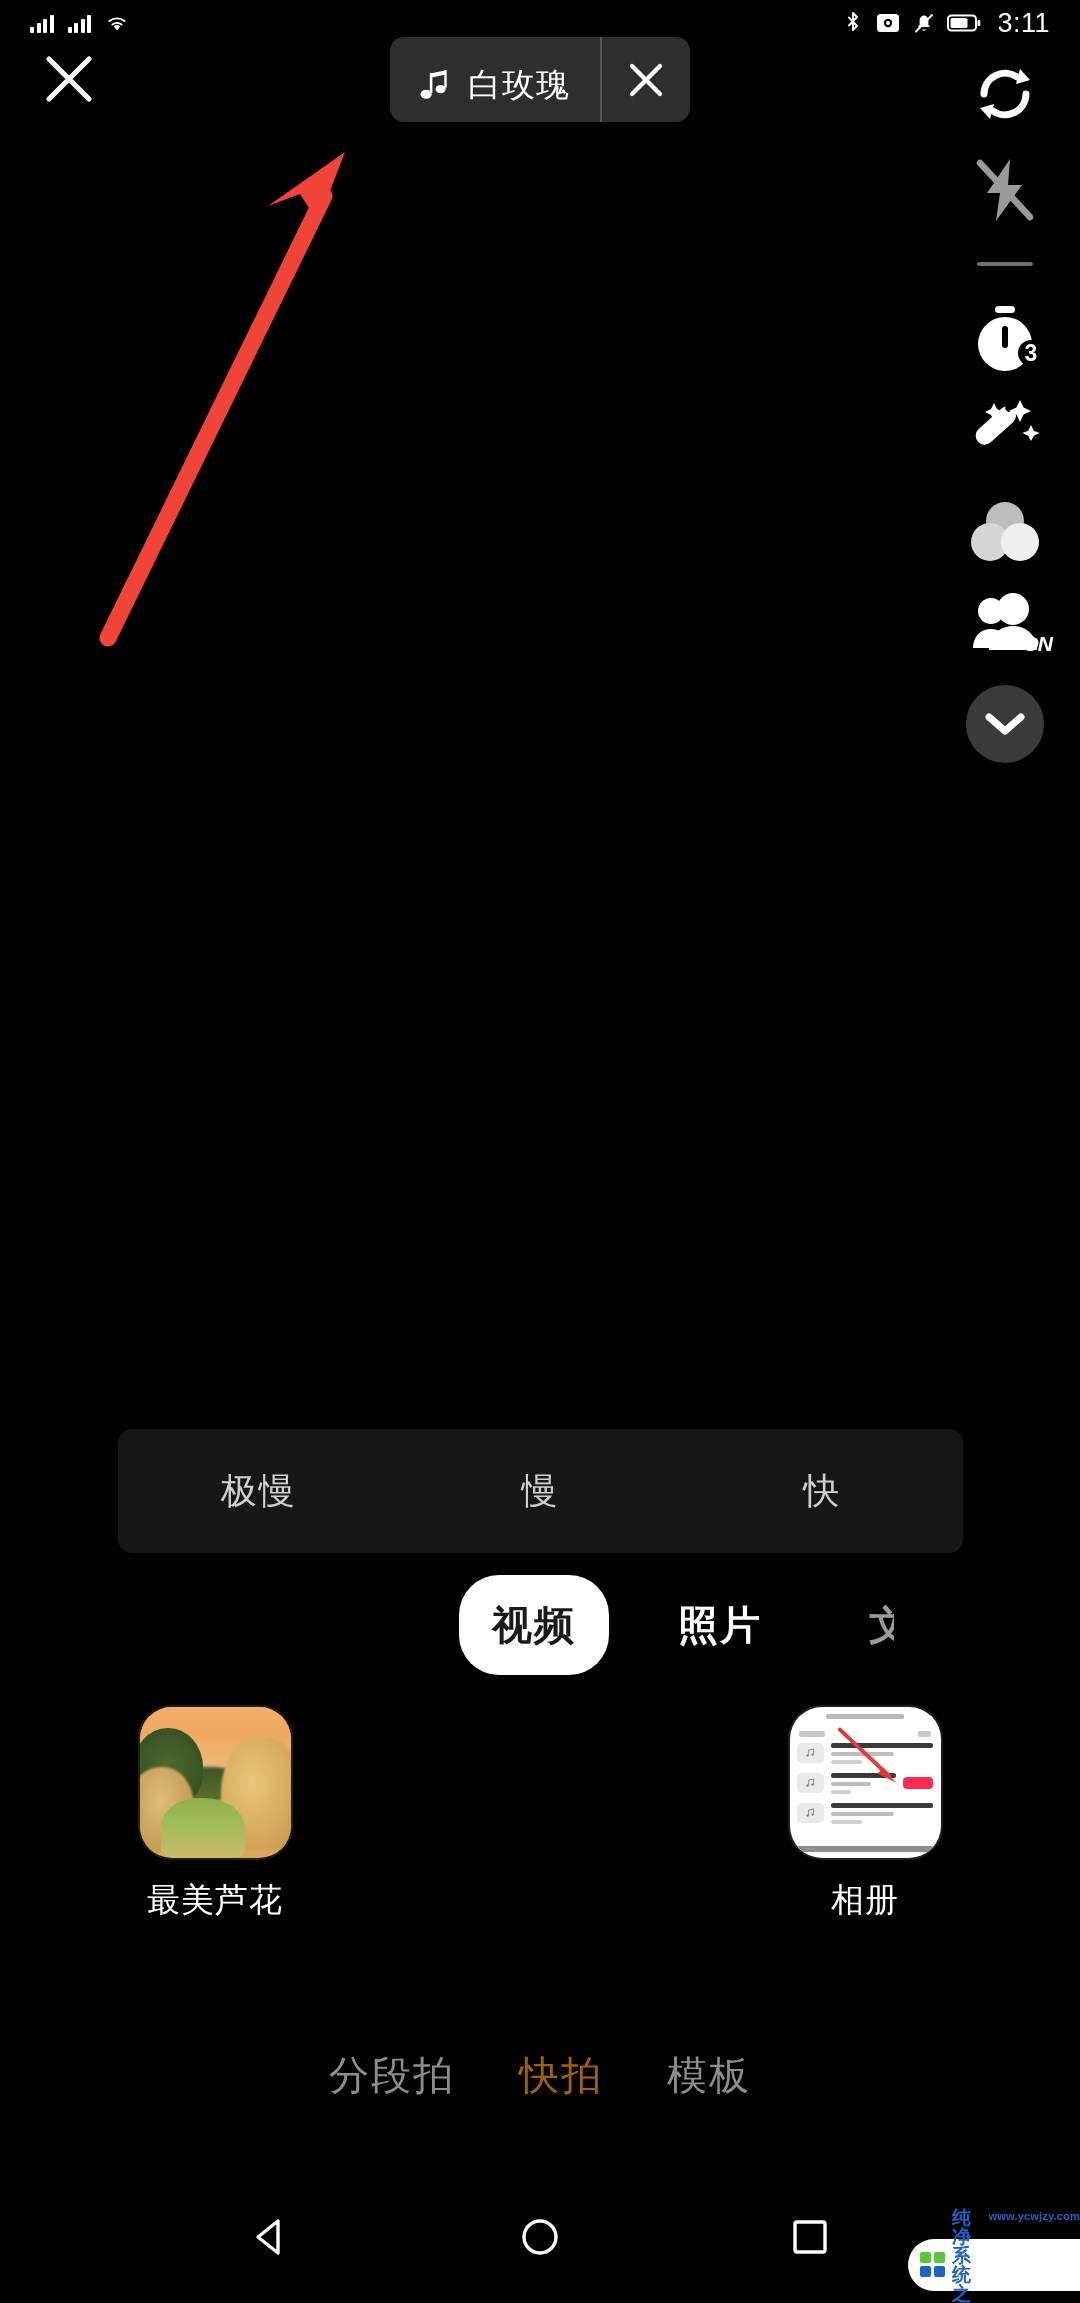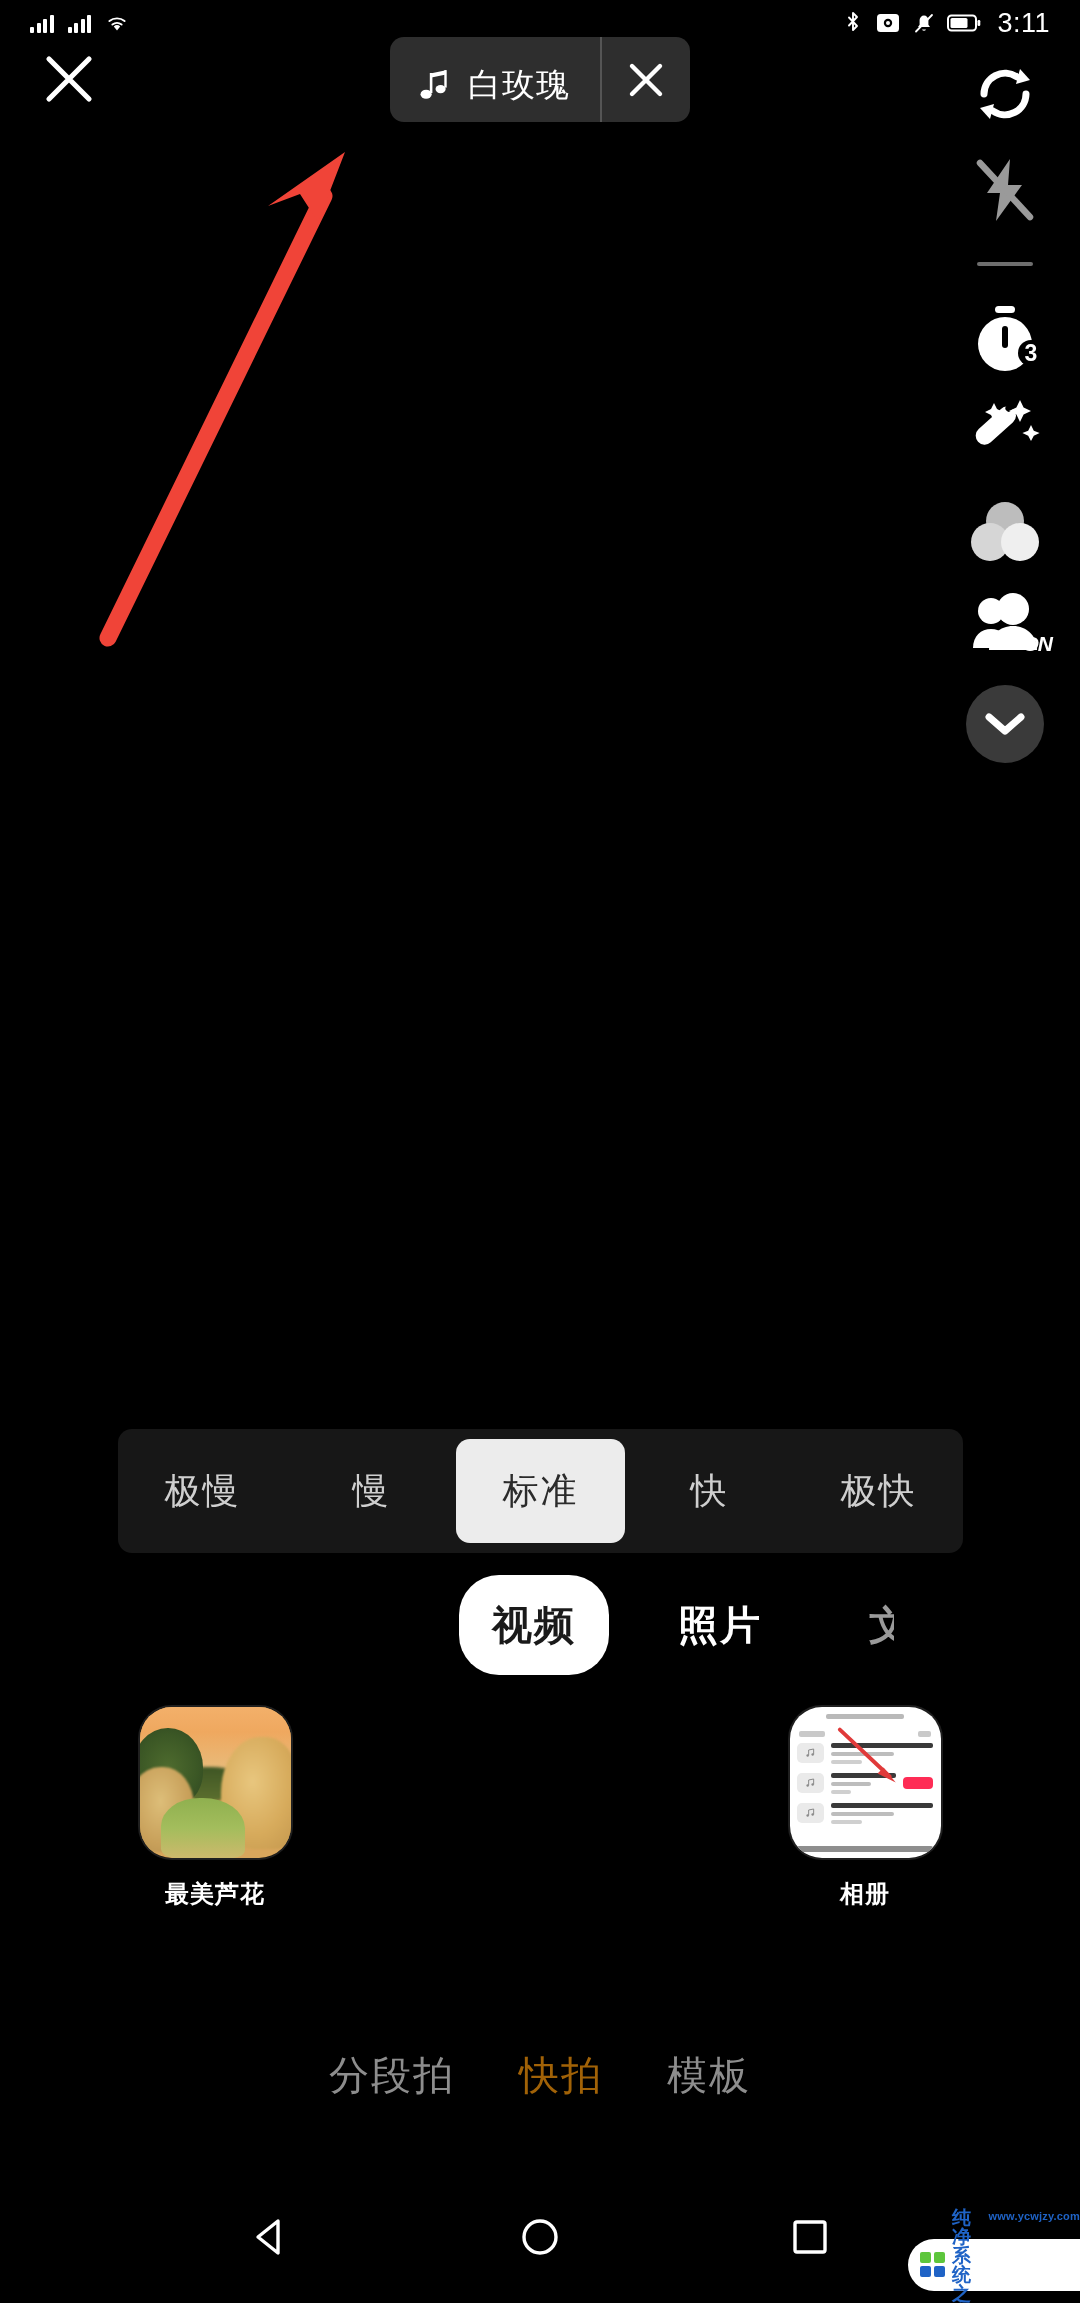--- a/index.html
+++ b/index.html
@@ -133,21 +133,21 @@
   }
   .side-tile { position:absolute; width:200px; text-align:center; }
   .side-tile.left { left:115px; }
   .side-tile.right { left:765px; }
   .tile-img {
     width:155px; height:155px; border-radius:34px;
     margin:0 auto; overflow:hidden; position:relative;
     border:2px solid rgba(255,255,255,.12);
   }
   .tile-label {
-    margin-top:18px; color:#fff; font-size:24px; font-weight:700; letter-spacing:1px;
+    margin-top:18px; color:#fff; font-size:33px; font-weight:400; letter-spacing:1px;
   }
 
   
   .reed {
     position:absolute; inset:0;
     background:
       radial-gradient(ellipse 60% 40% at 75% 18%, #f7c88a 0%, rgba(247,200,138,0) 65%),
       linear-gradient(180deg, #f0a85e 0%, #e8a95f 18%, #cfa55a 34%, #a8a martin 34%, #9fae5a 52%, #8fae52 70%, #d9be74 100%);
     background-color:#d9a65c;
   }
@@ -365,23 +365,21 @@
   <svg class="annotation" viewBox="0 0 1080 2303">
     <g>
       <line x1="108" y1="638" x2="324" y2="196" stroke="#F04438" stroke-width="17" stroke-linecap="round"></line>
       <path d="M345 152 L318 222 L300 194 L268 206 Z" fill="#F04438"></path>
     </g>
   </svg>
 
   <div class="speed-bar">
     <div class="speed-opt">极慢</div>
     <div class="speed-opt">慢</div>
-    <div class="speed-opt active">标准</div>
     <div class="speed-opt">快</div>
-    <div class="speed-opt">极快</div>
   </div>
 
   <div class="mode-tabs">
     <div class="mode-tab t1">视频</div>
     <div class="mode-tab t2">照片</div>
     <div class="mode-tab t3">文</div>
   </div>
 
   <div class="capture-row">
 

